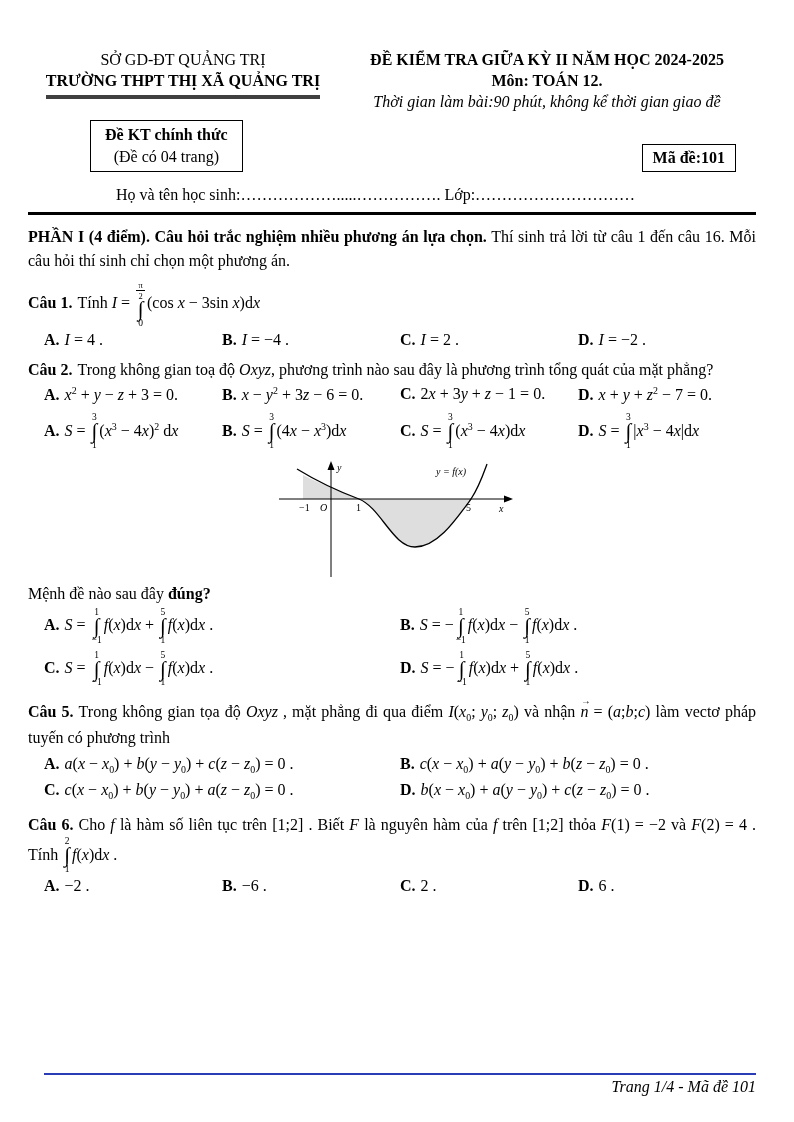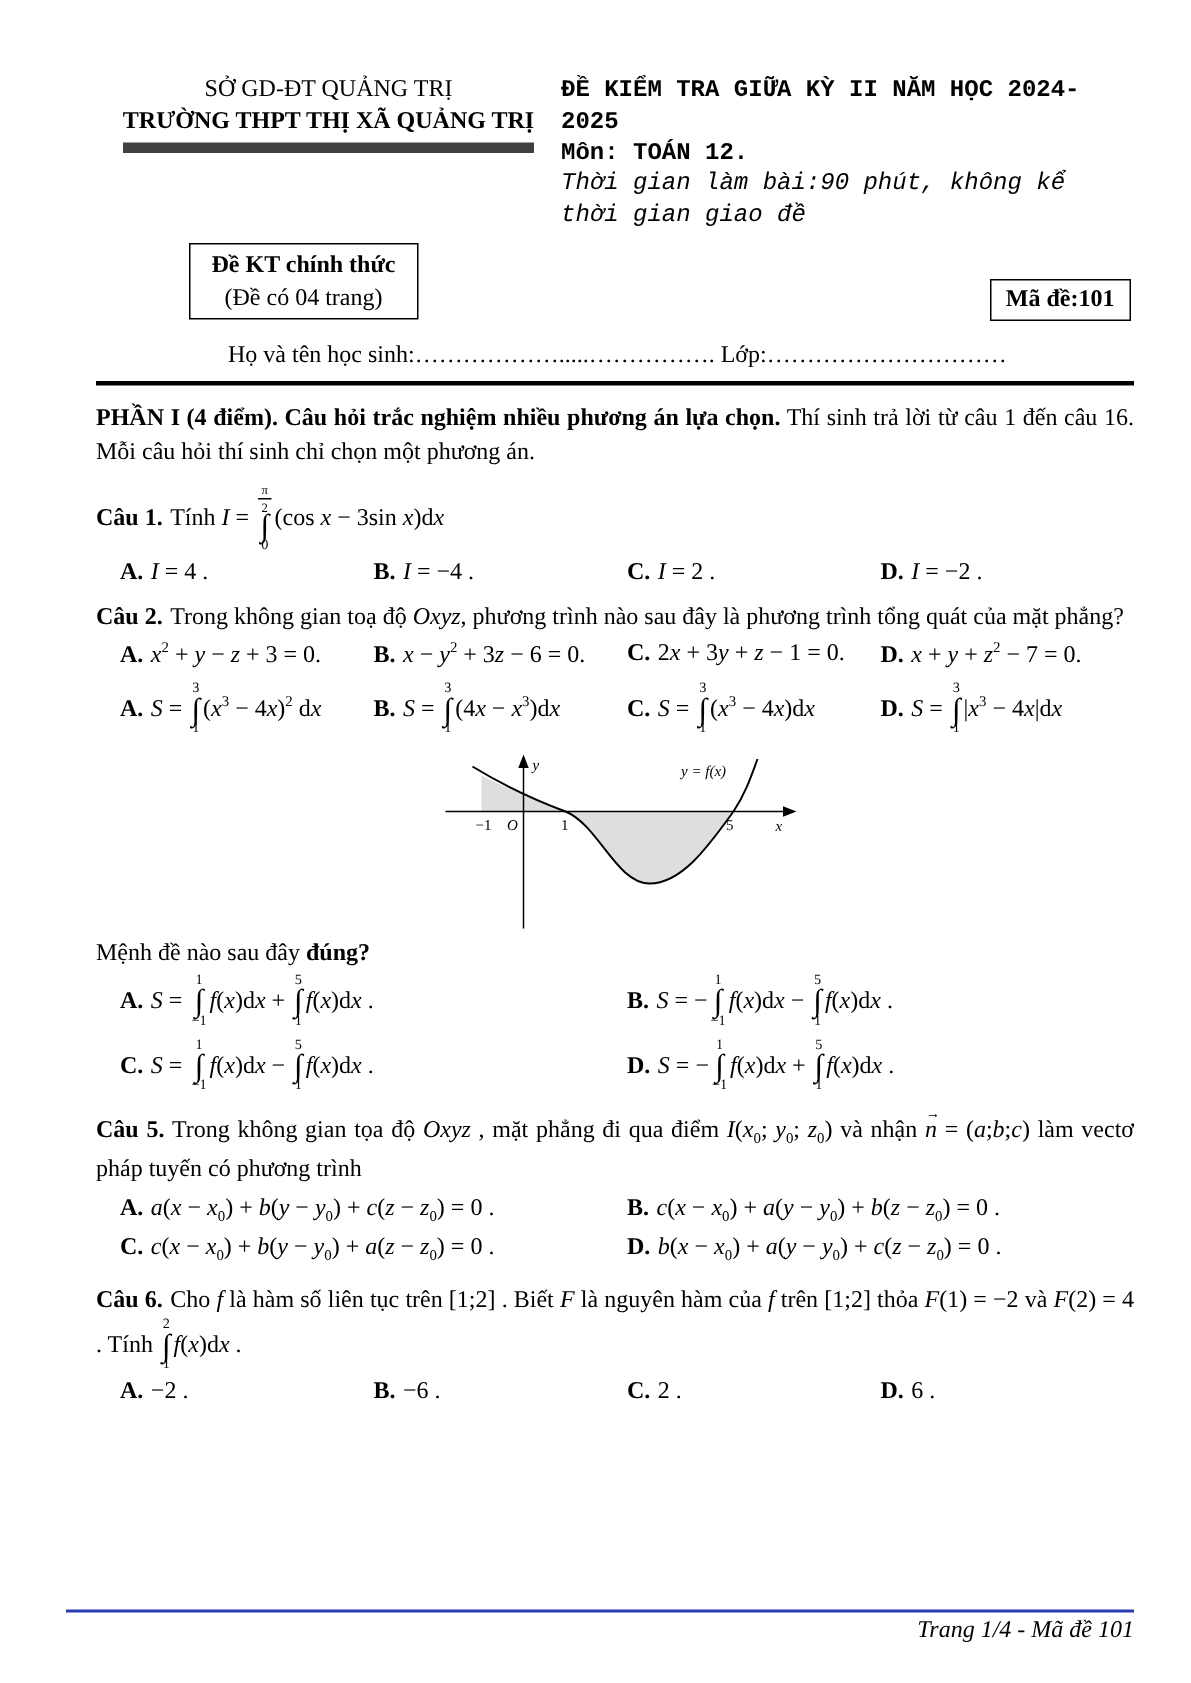--- a/index.html
+++ b/index.html
@@ -1,29 +1,29 @@
 <!DOCTYPE html>
 <html><head>
 <meta charset="utf-8">
 <style>
   * { box-sizing: border-box; margin: 0; padding: 0; }
   html, body { width: 794px; height: 1122px; background: #ffffff; overflow: hidden; }
   body { font-family: "Liberation Serif", "DejaVu Serif", serif; font-size: 16px; color: #000; position: relative; }
-  .page { position: absolute; inset: 0; padding: 50px 38px 0 64px; }
+  .page { position: absolute; inset: 0; padding: 50px 38px 0 28px; }
 
   
   .hdr { display: flex; }
   .hdr-left { width: 310px; text-align: center; line-height: 1.3; }
-  .hdr-right { flex: 1; text-align: left; line-height: 1.3; font-family: Liberation Mono, monospace; }
+  .hdr-right { flex: 1; text-align: center; line-height: 1.3; }
   .bold { font-weight: bold; }
   .ital { font-style: italic; }
-  .school { font-weight: bold; display: inline-block; border-bottom: 7px solid #404040; padding-bottom: 3px; }
+  .school { font-weight: bold; display: inline-block; border-bottom: 4px solid #404040; padding-bottom: 3px; }
   .hdr2 { display: flex; justify-content: space-between; align-items: flex-start; margin-top: 8px; }
   .kt-box { border: 1px solid #000; text-align: center; padding: 3px 14px; margin-left: 62px; line-height: 1.35; }
-  .code-box { border: 1px solid #000; padding: 4px 10px; font-weight: bold; margin-top: 24px; margin-right: 2px; }
+  .code-box { border: 1px solid #000; padding: 4px 10px; font-weight: bold; margin-top: 24px; margin-right: 20px; }
   .student-line { margin-top: 14px; padding-left: 88px; }
   .thick-rule { border-top: 3px solid #000; margin-top: 8px; }
 
   
   .part-heading { margin-top: 10px; text-align: justify; line-height: 1.45; }
   .q { margin-top: 9px; }
   .stem { text-align: justify; line-height: 1.5; }
   .qlabel { font-weight: bold; margin-right: 5px; }
   .opts { padding-left: 16px; }
   .opts4 { display: flex; margin-top: 3px; align-items: flex-start; }

